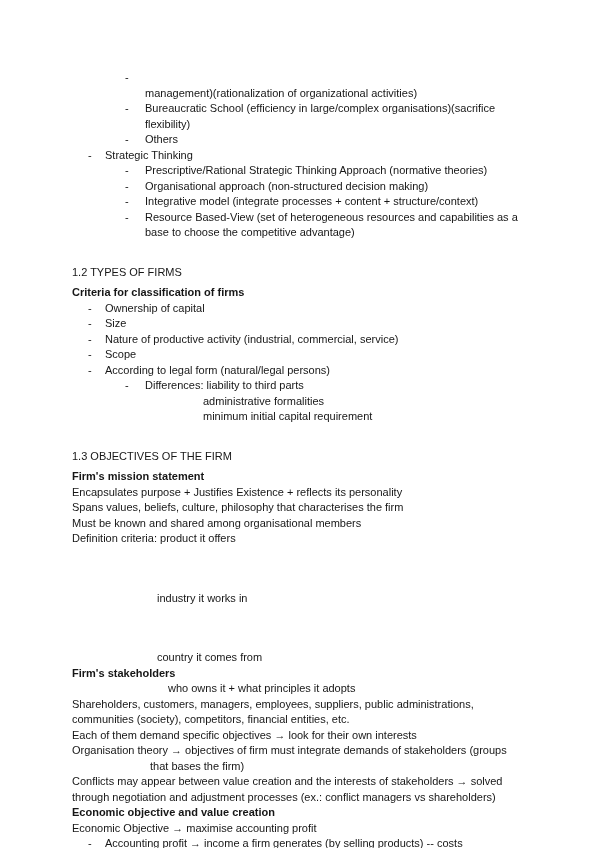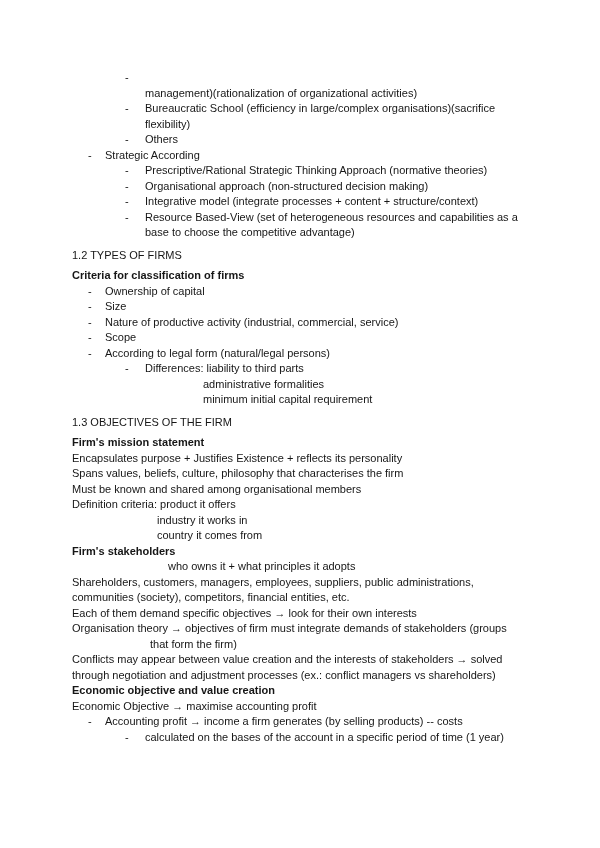--- a/index.html
+++ b/index.html
@@ -32,37 +32,37 @@
   }
   .k-h { font-weight: 400; }
   .k-bold { font-weight: 700; }
   .k-body { }
   .k-b1 { padding-left: 33px; }
   .k-b1 .dash { position: absolute; left: 16px; }
   .k-b2 { padding-left: 73px; }
   .k-b2 .dash { position: absolute; left: 53px; }
   .k-c2 { padding-left: 73px; }
   .k-t78 { padding-left: 78px; }
-  .k-t85 { padding-left: 85px; }
+  .k-t85 { padding-left: 85px; margin-top: 44px; }
   .k-t96 { padding-left: 96px; }
   .k-t131 { padding-left: 131px; }
-  .gap-lg { margin-top: 7px; }
+  .gap-lg { margin-top: 24px; }
   .gap-sm { margin-top: 5px; }
 </style>
 </head>
 <body>
 
 <div class="page">
   <div class="content">
       <div class="line k-b2"><span class="dash">-</span></div>
       <div class="line k-c2"><span>management)(rationalization of organizational activities)</span></div>
       <div class="line k-b2"><span class="dash">-</span><span>Bureaucratic School (efficiency in large/complex organisations)(sacrifice</span></div>
       <div class="line k-c2"><span>flexibility)</span></div>
       <div class="line k-b2"><span class="dash">-</span><span>Others</span></div>
-      <div class="line k-b1"><span class="dash">-</span><span>Strategic According</span></div>
+      <div class="line k-b1"><span class="dash">-</span><span>Strategic Thinking</span></div>
       <div class="line k-b2"><span class="dash">-</span><span>Prescriptive/Rational Strategic Thinking Approach (normative theories)</span></div>
       <div class="line k-b2"><span class="dash">-</span><span>Organisational approach (non-structured decision making)</span></div>
       <div class="line k-b2"><span class="dash">-</span><span>Integrative model (integrate processes + content + structure/context)</span></div>
       <div class="line k-b2"><span class="dash">-</span><span>Resource Based-View (set of heterogeneous resources and capabilities as a</span></div>
       <div class="line k-c2"><span>base to choose the competitive advantage)</span></div>
       <div class="line k-h gap-lg"><span>1.2 TYPES OF FIRMS</span></div>
       <div class="line k-bold gap-sm"><span>Criteria for classification of firms</span></div>
       <div class="line k-b1"><span class="dash">-</span><span>Ownership of capital</span></div>
       <div class="line k-b1"><span class="dash">-</span><span>Size</span></div>
       <div class="line k-b1"><span class="dash">-</span><span>Nature of productive activity (industrial, commercial, service)</span></div>
@@ -78,21 +78,21 @@
       <div class="line k-body"><span>Must be known and shared among organisational members</span></div>
       <div class="line k-body"><span>Definition criteria: product it offers</span></div>
       <div class="line k-t85"><span>industry it works in</span></div>
       <div class="line k-t85"><span>country it comes from</span></div>
       <div class="line k-bold"><span>Firm's stakeholders</span></div>
       <div class="line k-t96"><span>who owns it + what principles it adopts</span></div>
       <div class="line k-body"><span>Shareholders, customers, managers, employees, suppliers, public administrations,</span></div>
       <div class="line k-body"><span>communities (society), competitors, financial entities, etc.</span></div>
       <div class="line k-body"><span>Each of them demand specific objectives → look for their own interests</span></div>
       <div class="line k-body"><span>Organisation theory → objectives of firm must integrate demands of stakeholders (groups</span></div>
-      <div class="line k-t78"><span>that form the firm)</span></div>
+      <div class="line k-t78"><span>that bases the firm)</span></div>
       <div class="line k-body"><span>Conflicts may appear between value creation and the interests of stakeholders → solved</span></div>
       <div class="line k-body"><span>through negotiation and adjustment processes (ex.: conflict managers vs shareholders)</span></div>
       <div class="line k-bold"><span>Economic objective and value creation</span></div>
       <div class="line k-body"><span>Economic Objective → maximise accounting profit</span></div>
       <div class="line k-b1"><span class="dash">-</span><span>Accounting profit →  income a firm generates (by selling products) -- costs</span></div>
       <div class="line k-b2"><span class="dash">-</span><span>calculated on the bases of the account in a specific period of time (1 year)</span></div>
     </div>
 </div>
 
 </body></html>

